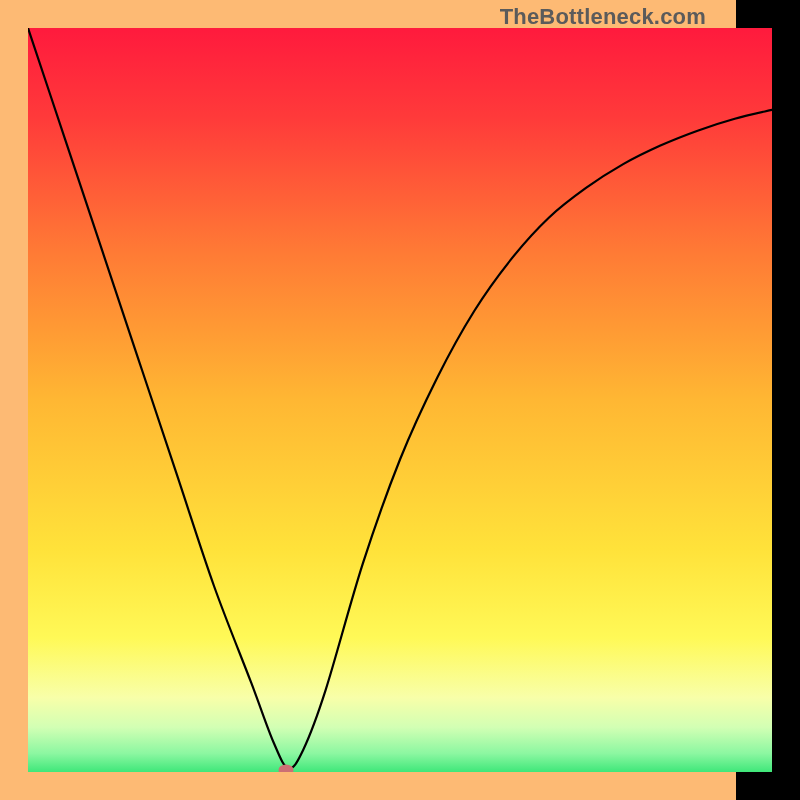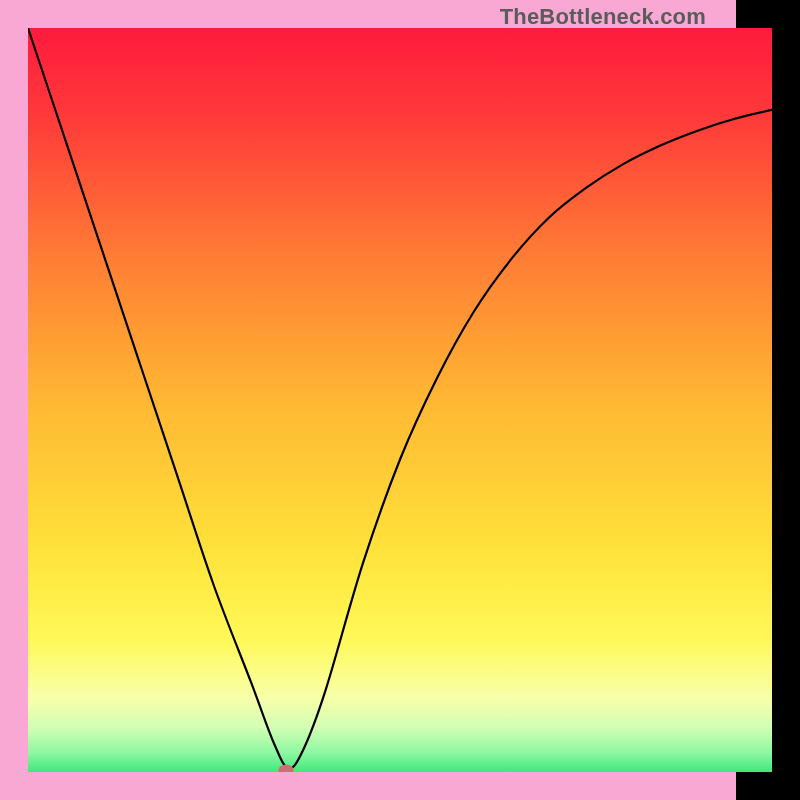--- a/index.html
+++ b/index.html
@@ -1,21 +1,21 @@
 <!DOCTYPE html>
 <html><head>
 <meta charset="utf-8">
 <style>
   * { margin: 0; padding: 0; box-sizing: border-box; }
   html, body { width: 800px; height: 800px; overflow: hidden; background: #000; }
   .frame {
     position: absolute;
     top: 0; left: 0;
     width: 736px; height: 800px;
-    background: #f9a8d4;
+    background: #fdba74;
   }
   .plot-area {
     position: absolute;
     top: 28px;
     left: 28px;
     width: 744px;
     height: 744px;
     overflow: hidden;
   }
   .gradient-bg {

